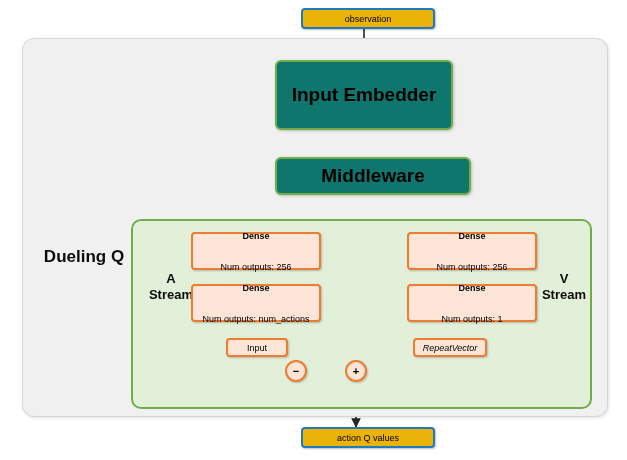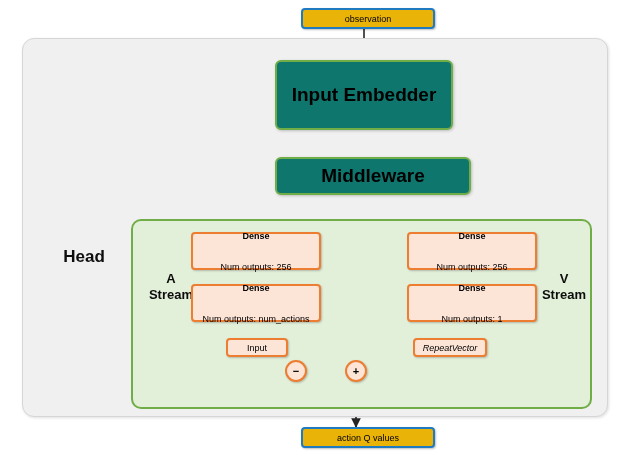--- a/index.html
+++ b/index.html
@@ -185,21 +185,21 @@
 
 <div class="node green-box" style="left:275px; top:60px; width:178px; height:70px;">
   <span>Input Embedder</span>
 </div>
 
 <div class="node green-box" style="left:275px; top:157px; width:196px; height:38px;">
   <span>Middleware</span>
 </div>
 
 <div class="label label-head" style="left:34px; top:247px; width:100px;">
-  <div>Head</div>
+  <div>Dueling Q</div>
 </div>
 
 <div class="label label-stream" style="left:143px; top:271px; width:56px;">
   <div>A</div>
   <div>Stream</div>
 </div>
 
 <div class="label label-stream" style="left:534px; top:271px; width:60px;">
   <div>V</div>
   <div>Stream</div>

